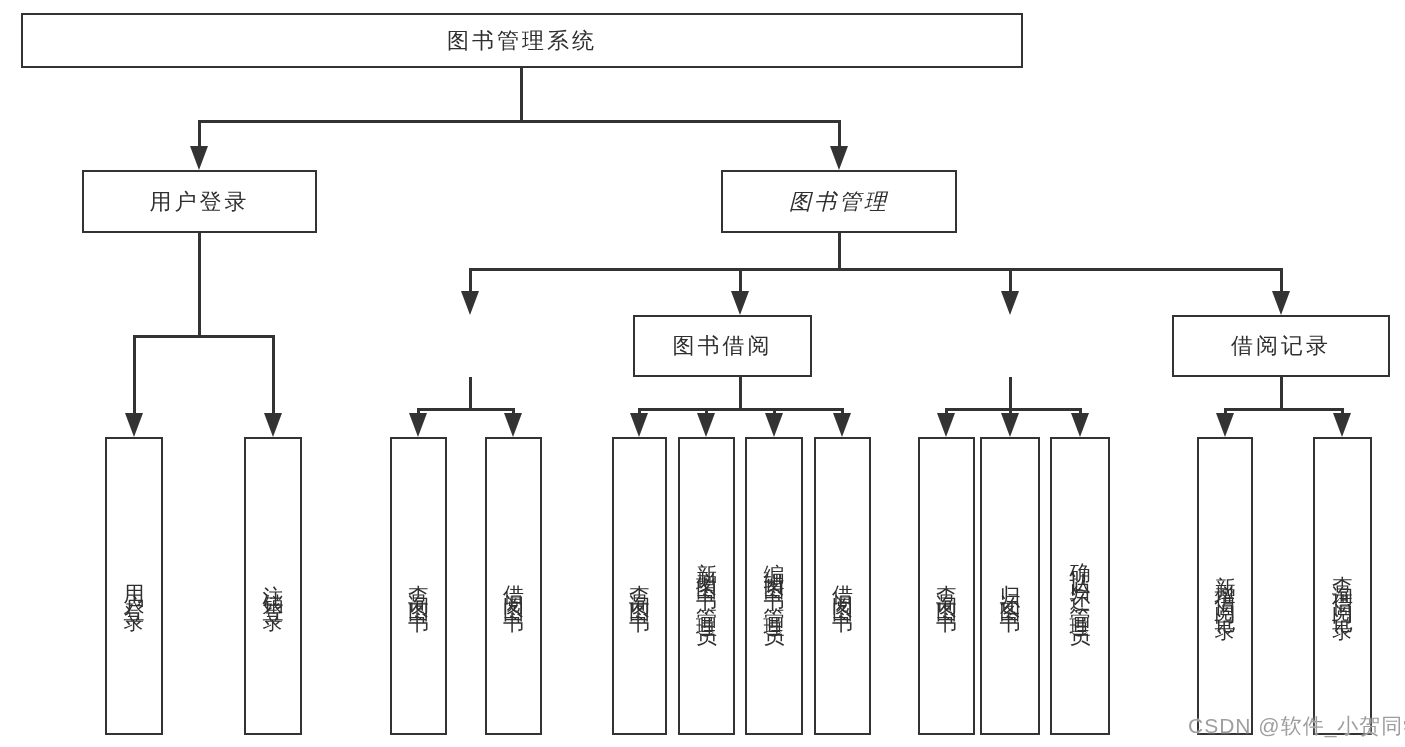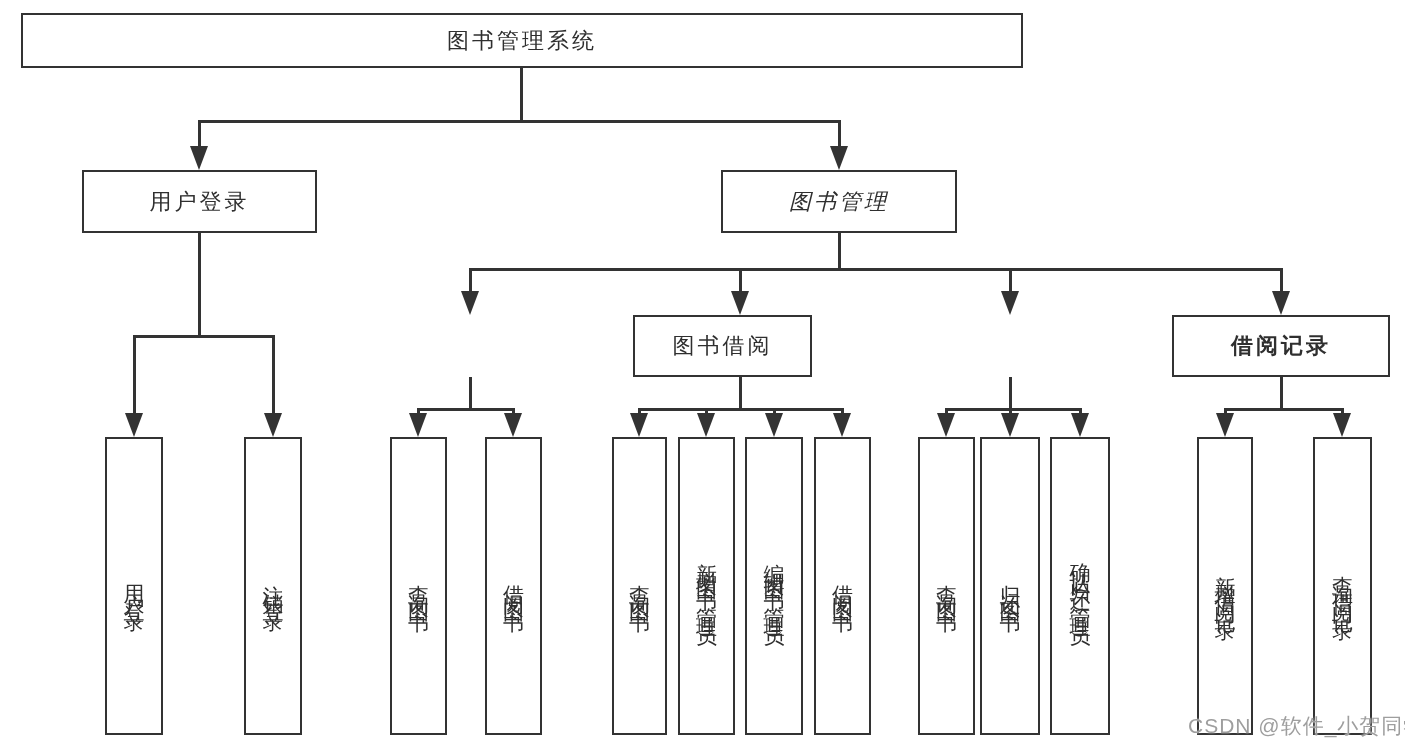--- a/index.html
+++ b/index.html
@@ -122,21 +122,21 @@
   <div class="box" style="left:82px;top:170px;width:235px;height:63px;">
     <span class="hlabel">用户登录</span>
   </div>
   <div class="box" style="left:721px;top:170px;width:236px;height:63px;font-style:italic;">
     <span class="hlabel">图书管理</span>
   </div>
 
   <div class="box" style="left:633px;top:315px;width:179px;height:62px;">
     <span class="hlabel">图书借阅</span>
   </div>
-  <div class="box" style="left:1172px;top:315px;width:218px;height:62px;font-weight:bold;">
+  <div class="box" style="left:1172px;top:315px;width:218px;height:62px;">
     <span class="hlabel">借阅记录</span>
   </div>
 
   <div class="box" style="left:105px;top:437px;width:58px;height:298px;">
     <span class="vtext">用户登录</span>
   </div>
   <div class="box" style="left:244px;top:437px;width:58px;height:298px;">
     <span class="vtext">注销登录</span>
   </div>
 

